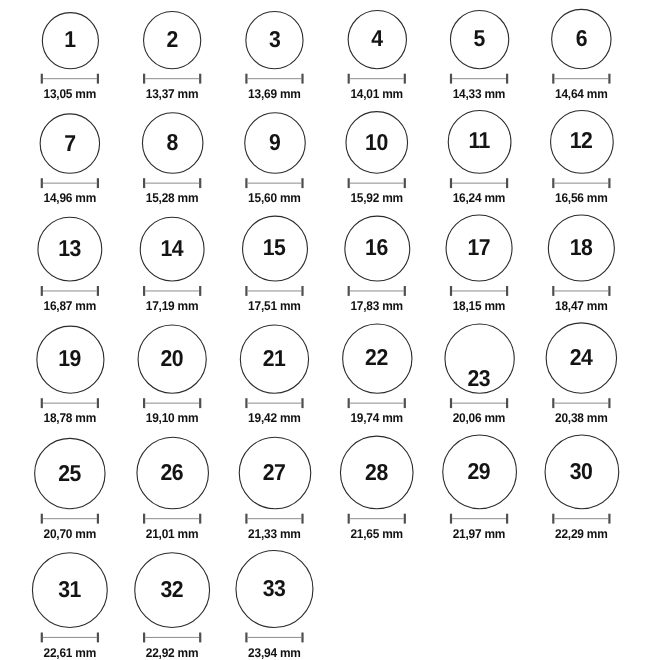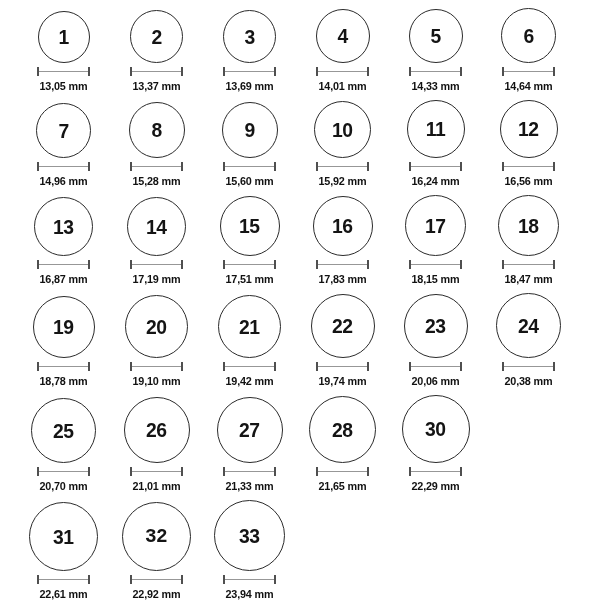--- a/index.html
+++ b/index.html
@@ -235,21 +235,21 @@
         <div class="diameter-label"><span>19,42 mm</span></div>
       </div>
       <div class="ring-cell">
         <div class="ring-circle" style="width: 64px; height: 64px;">
           <span class="ring-number">22</span>
         </div>
         <div class="measure"></div>
         <div class="diameter-label"><span>19,74 mm</span></div>
       </div>
       <div class="ring-cell">
-        <div class="ring-circle" style="width: 64px; height: 64px;">
+        <div class="ring-circle" style="width: 64px; height: 64px; align-items: flex-end;">
           <span class="ring-number">23</span>
         </div>
         <div class="measure"></div>
         <div class="diameter-label"><span>20,06 mm</span></div>
       </div>
       <div class="ring-cell">
         <div class="ring-circle" style="width: 65px; height: 65px;">
           <span class="ring-number">24</span>
         </div>
         <div class="measure"></div>
@@ -280,36 +280,43 @@
       </div>
       <div class="ring-cell">
         <div class="ring-circle" style="width: 67px; height: 67px;">
           <span class="ring-number">28</span>
         </div>
         <div class="measure"></div>
         <div class="diameter-label"><span>21,65 mm</span></div>
       </div>
       <div class="ring-cell">
         <div class="ring-circle" style="width: 68px; height: 68px;">
+          <span class="ring-number">29</span>
+        </div>
+        <div class="measure"></div>
+        <div class="diameter-label"><span>21,97 mm</span></div>
+      </div>
+      <div class="ring-cell">
+        <div class="ring-circle" style="width: 68px; height: 68px;">
           <span class="ring-number">30</span>
         </div>
         <div class="measure"></div>
         <div class="diameter-label"><span>22,29 mm</span></div>
       </div>
     </div>
     <div class="size-row">
       <div class="ring-cell">
         <div class="ring-circle" style="width: 69px; height: 69px;">
           <span class="ring-number">31</span>
         </div>
         <div class="measure"></div>
         <div class="diameter-label"><span>22,61 mm</span></div>
       </div>
       <div class="ring-cell">
-        <div class="ring-circle" style="width: 69px; height: 69px; font-family: Liberation Mono, monospace;">
+        <div class="ring-circle" style="width: 69px; height: 69px;">
           <span class="ring-number">32</span>
         </div>
         <div class="measure"></div>
         <div class="diameter-label"><span>22,92 mm</span></div>
       </div>
       <div class="ring-cell">
         <div class="ring-circle" style="width: 71px; height: 71px;">
           <span class="ring-number">33</span>
         </div>
         <div class="measure"></div>

